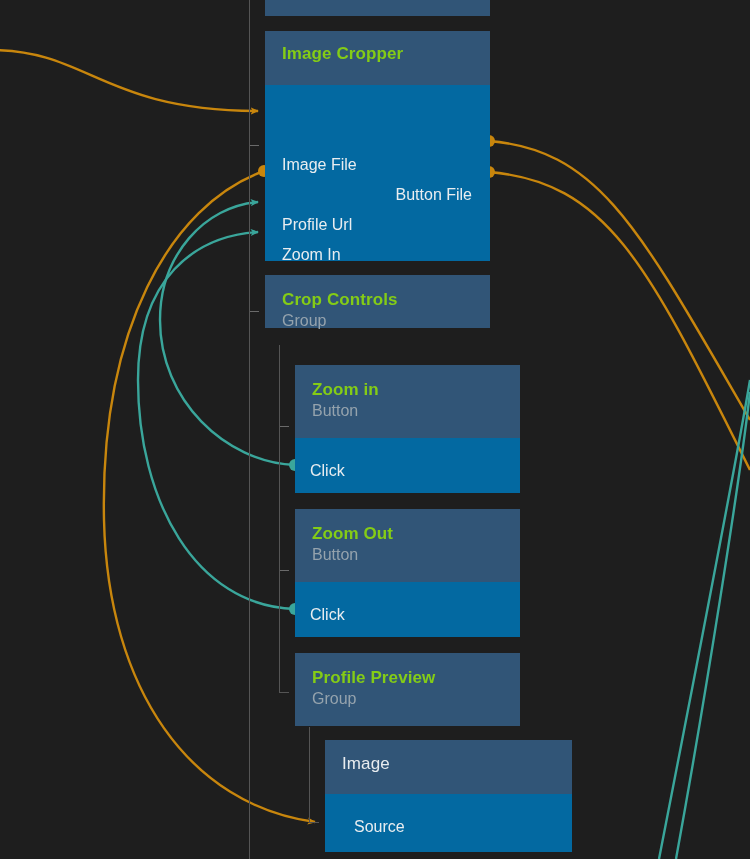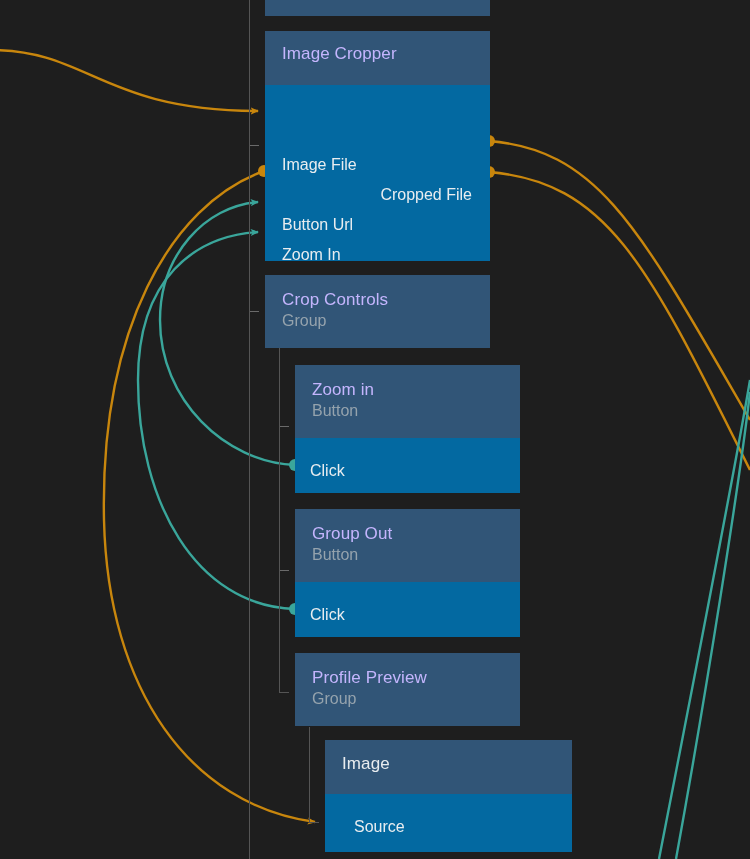--- a/index.html
+++ b/index.html
@@ -50,23 +50,23 @@
   .node-header {
     background: #315577;
     padding: 0;
     position: relative;
   }
   .node-body {
     background: #0369a1;
     position: relative;
   }
   .node-title {
-    color: #c4b5fd;
+    color: #84cc16;
     font-size: 17px;
-    font-weight: normal;
+    font-weight: bold;
     letter-spacing: 0.1px;
     white-space: nowrap;
   }
   .node-title.light {
     font-weight: normal;
     color: #e8ecef;
   }
   .node-subtitle {
     color: #95a3ad;
     font-size: 16px;
@@ -145,34 +145,34 @@
     <div class="node-header" style="height:54px;">
       <div class="hdr-text-wrap" style="top:13px;">
         <div class="node-title">Image Cropper</div>
       </div>
     </div>
     <div class="node-body" style="height:176px;">
       <div class="port-row" style="position:absolute; left:17px; top:71px;">
         <span>Image File</span>
       </div>
       <div class="port-row out" style="position:absolute; right:18px; top:101px;">
-        <span>Cropped File</span>
+        <span>Button File</span>
       </div>
       <div class="port-row" style="position:absolute; left:17px; top:131px;">
-        <span>Button Url</span>
+        <span>Profile Url</span>
       </div>
       <div class="port-row" style="position:absolute; left:17px; top:161px;">
         <span>Zoom In</span>
       </div>
 
     </div>
   </div>
 
   <div class="node" style="left:265px; top:275px; width:225px; height:73px;">
-    <div class="node-header" style="height:73px;">
+    <div class="node-header" style="height:53px;">
       <div class="hdr-text-wrap" style="top:15px;">
         <div class="node-title">Crop Controls</div>
         <div class="node-subtitle" style="margin-top:2px;">Group</div>
       </div>
     </div>
   </div>
 
   <div class="node" style="left:295px; top:365px; width:225px; height:128px;">
     <div class="node-header" style="height:73px;">
       <div class="hdr-text-wrap" style="top:15px;">
@@ -183,21 +183,21 @@
     <div class="node-body" style="height:55px;">
       <div class="port-row" style="position:absolute; left:15px; top:24px;">
         <span>Click</span>
       </div>
     </div>
   </div>
 
   <div class="node" style="left:295px; top:509px; width:225px; height:128px;">
     <div class="node-header" style="height:73px;">
       <div class="hdr-text-wrap" style="top:15px;">
-        <div class="node-title">Group Out</div>
+        <div class="node-title">Zoom Out</div>
         <div class="node-subtitle" style="margin-top:2px;">Button</div>
       </div>
     </div>
     <div class="node-body" style="height:55px;">
       <div class="port-row" style="position:absolute; left:15px; top:24px;">
         <span>Click</span>
       </div>
     </div>
   </div>
 

